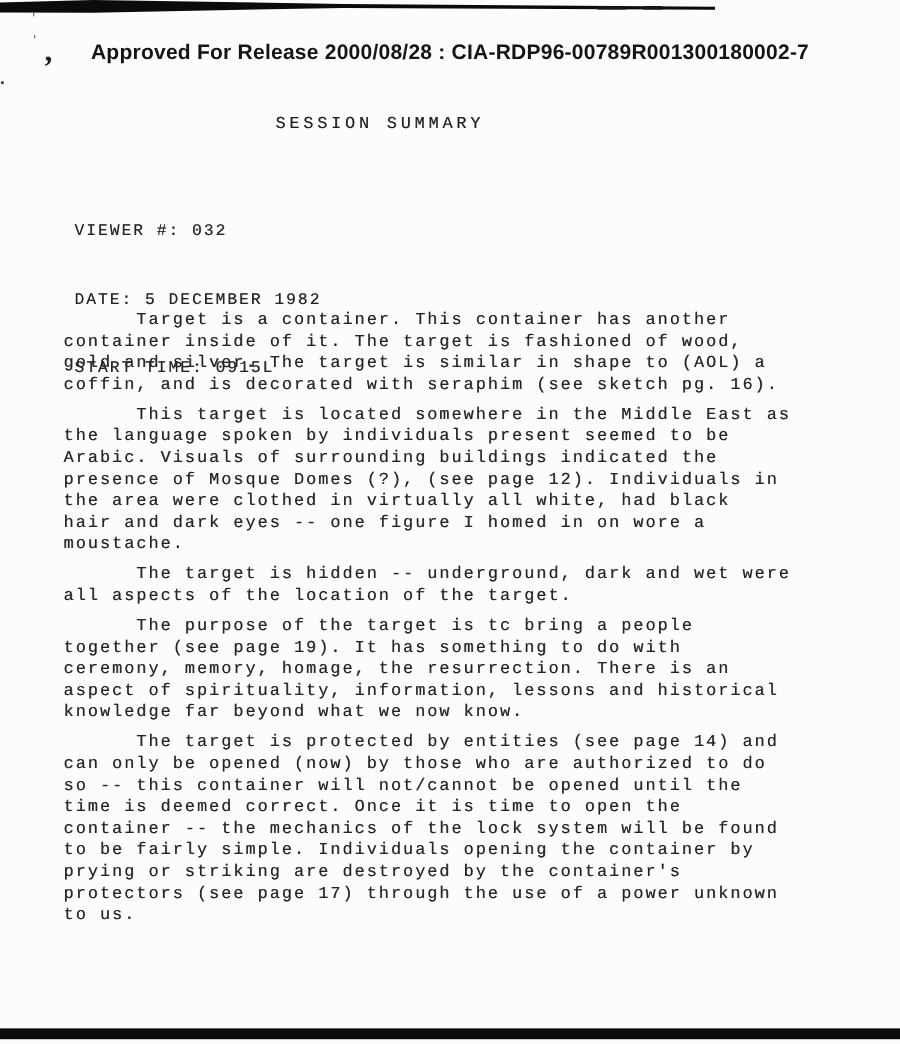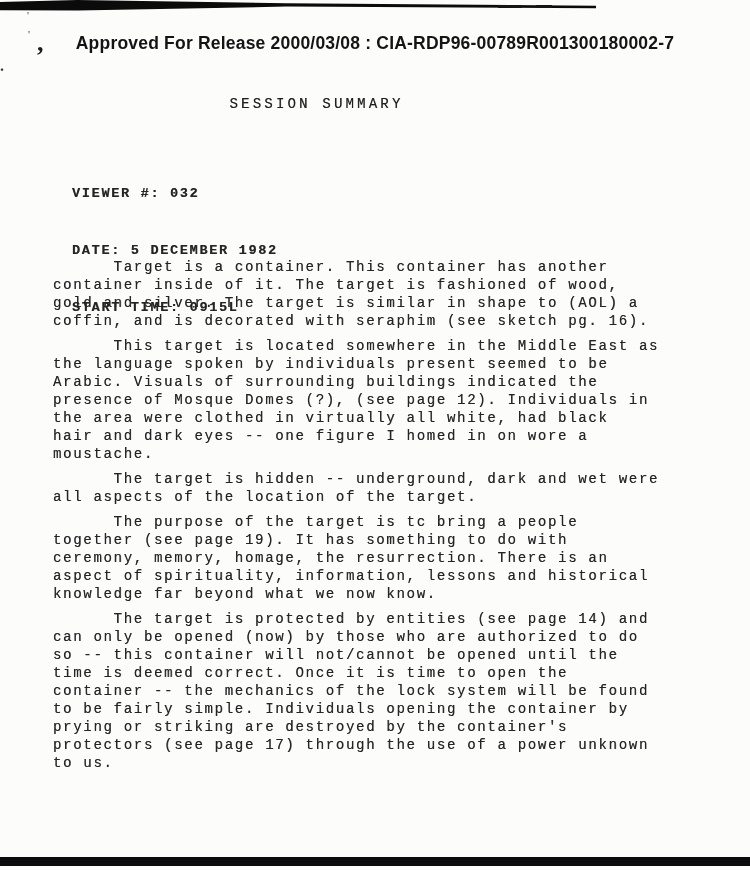--- a/index.html
+++ b/index.html
@@ -78,28 +78,27 @@
     width: 633px;
     text-align: center;
     font-size: 14px;
     letter-spacing: 3.2px;
     color: #1f1f1f;
     text-shadow: 0.3px 0 0 rgba(30,30,30,0.55);
   }
 
   .session-info {
     position: absolute;
-    left: 72px;
+    left: 62px;
     top: 146px;
     font-size: 13.5px;
     line-height: 19px;
     letter-spacing: 1.7px;
     white-space: pre;
     text-shadow: 0.3px 0 0 rgba(30,30,30,0.55);
-    font-weight: bold;
   }
 
   .doc-body {
     position: absolute;
     left: 53px;
     top: 258px;
     width: 640px;
     font-size: 14px;
     line-height: 18px;
     letter-spacing: 1.7px;
@@ -117,21 +116,21 @@
 
   <div class="top-bar"></div>
   <div class="top-bar-dash dash-1"></div>
   <div class="top-bar-dash dash-2"></div>
 
   <span class="artifact tick-top">'</span>
   <span class="artifact tick-mid">'</span>
   <span class="artifact comma-mark">,</span>
   <span class="artifact dot-mark">.</span>
 
-  <div class="approval-header">Approved For Release 2000/03/08 : CIA-RDP96-00789R001300180002-7</div>
+  <div class="approval-header">Approved For Release 2000/08/28 : CIA-RDP96-00789R001300180002-7</div>
 
   <div class="doc-title">SESSION SUMMARY</div>
 
   <div class="session-info">
     <div>VIEWER #: 032</div>
     <div>DATE: 5 DECEMBER 1982</div>
     <div>START TIME: 0915L</div>
   </div>
 
   <div class="doc-body">

